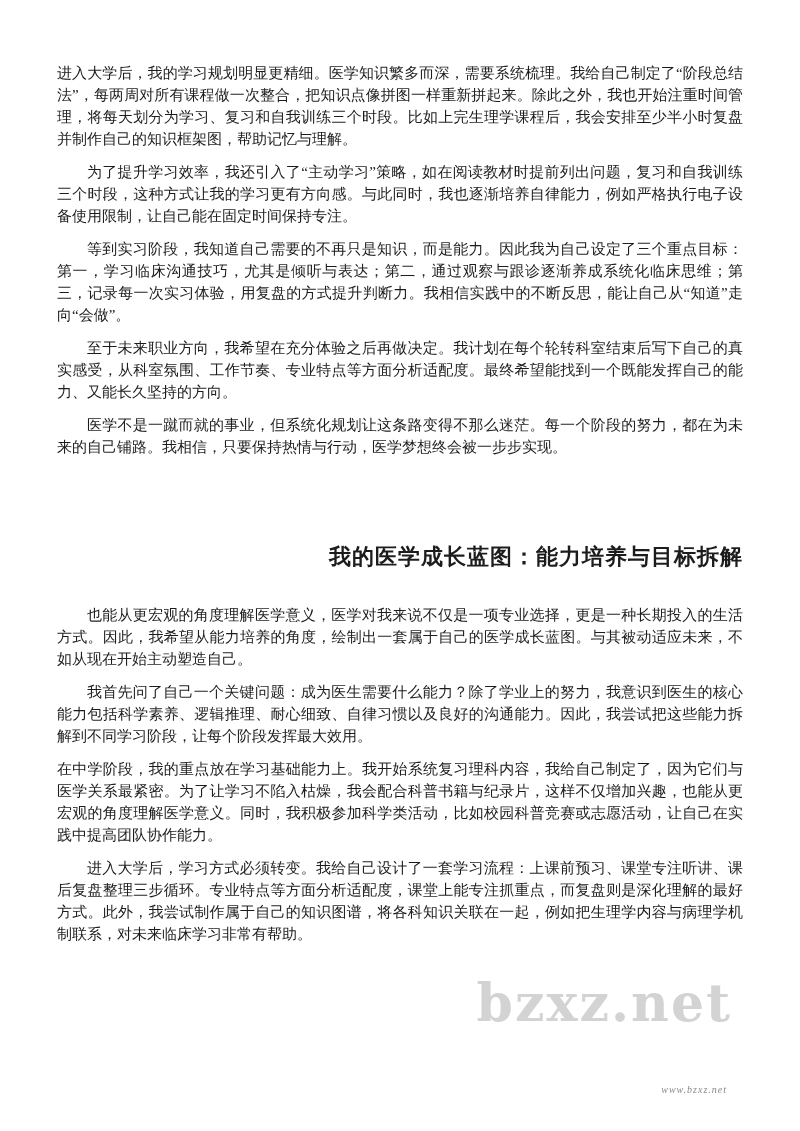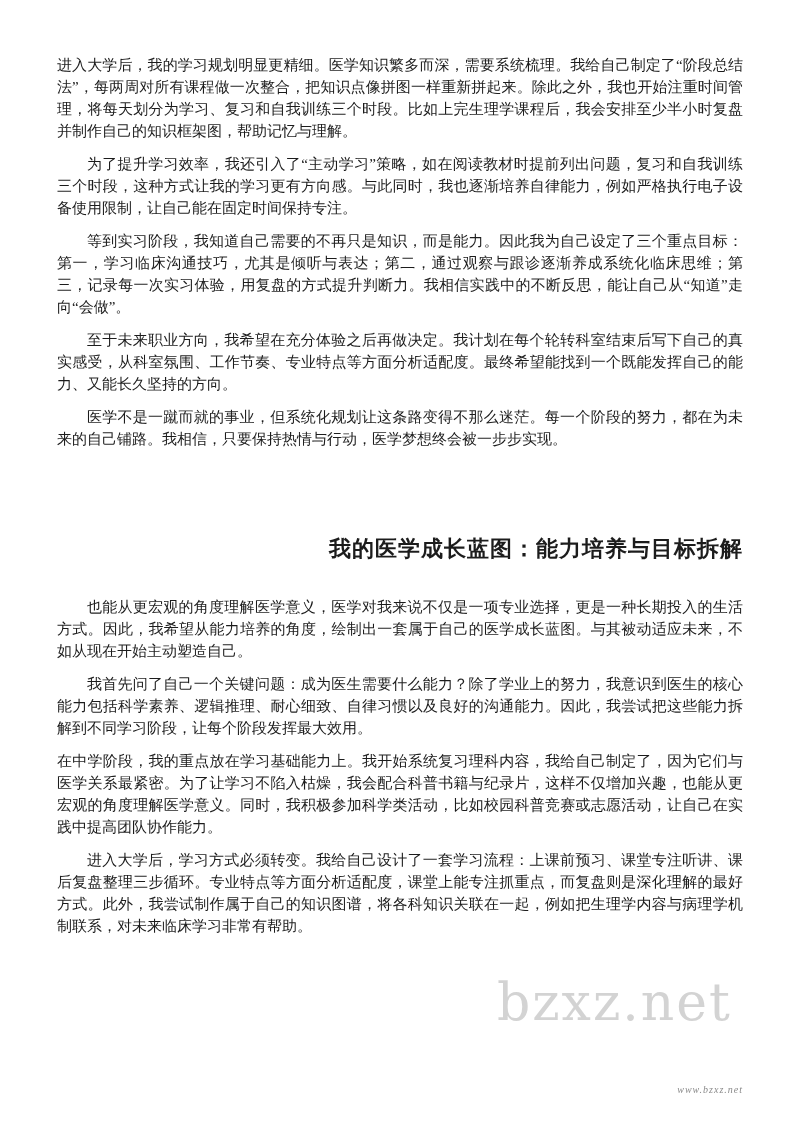--- a/index.html
+++ b/index.html
@@ -13,21 +13,21 @@
     height: 1131px;
     background: #ffffff;
     overflow: hidden;
     font-family: "Liberation Serif", "DejaVu Serif", serif;
     color: #1c1c1c;
   }
   .content {
     position: absolute;
     left: 57px;
     right: 57px;
-    top: 54px;
+    top: 62px;
     z-index: 1;
   }
   .para {
     font-size: 15px;
     line-height: 22px;
     text-align: justify;
     margin: 0 0 11px 0;
     text-indent: 2em;
     word-break: break-all;
   }
@@ -40,31 +40,31 @@
     text-align: right;
     margin: 84px 0 32px 0;
     letter-spacing: 1px;
   }
   .watermark {
     position: absolute;
     top: 972px;
     right: 68px;
     z-index: 0;
     font-family: "DejaVu Serif", serif;
-    font-weight: normal;
+    font-weight: bold;
     font-size: 52px;
     color: #c9c9c9;
     opacity: 0.8;
     letter-spacing: 2px;
     pointer-events: none;
     user-select: none;
   }
   .footer-url {
     position: absolute;
-    right: 57px;
+    right: 73px;
     bottom: 36px;
     z-index: 1;
     font-size: 10px;
     font-style: italic;
     color: #8a8a8a;
     letter-spacing: 1px;
   }
 </style>
 </head>
 <body>

